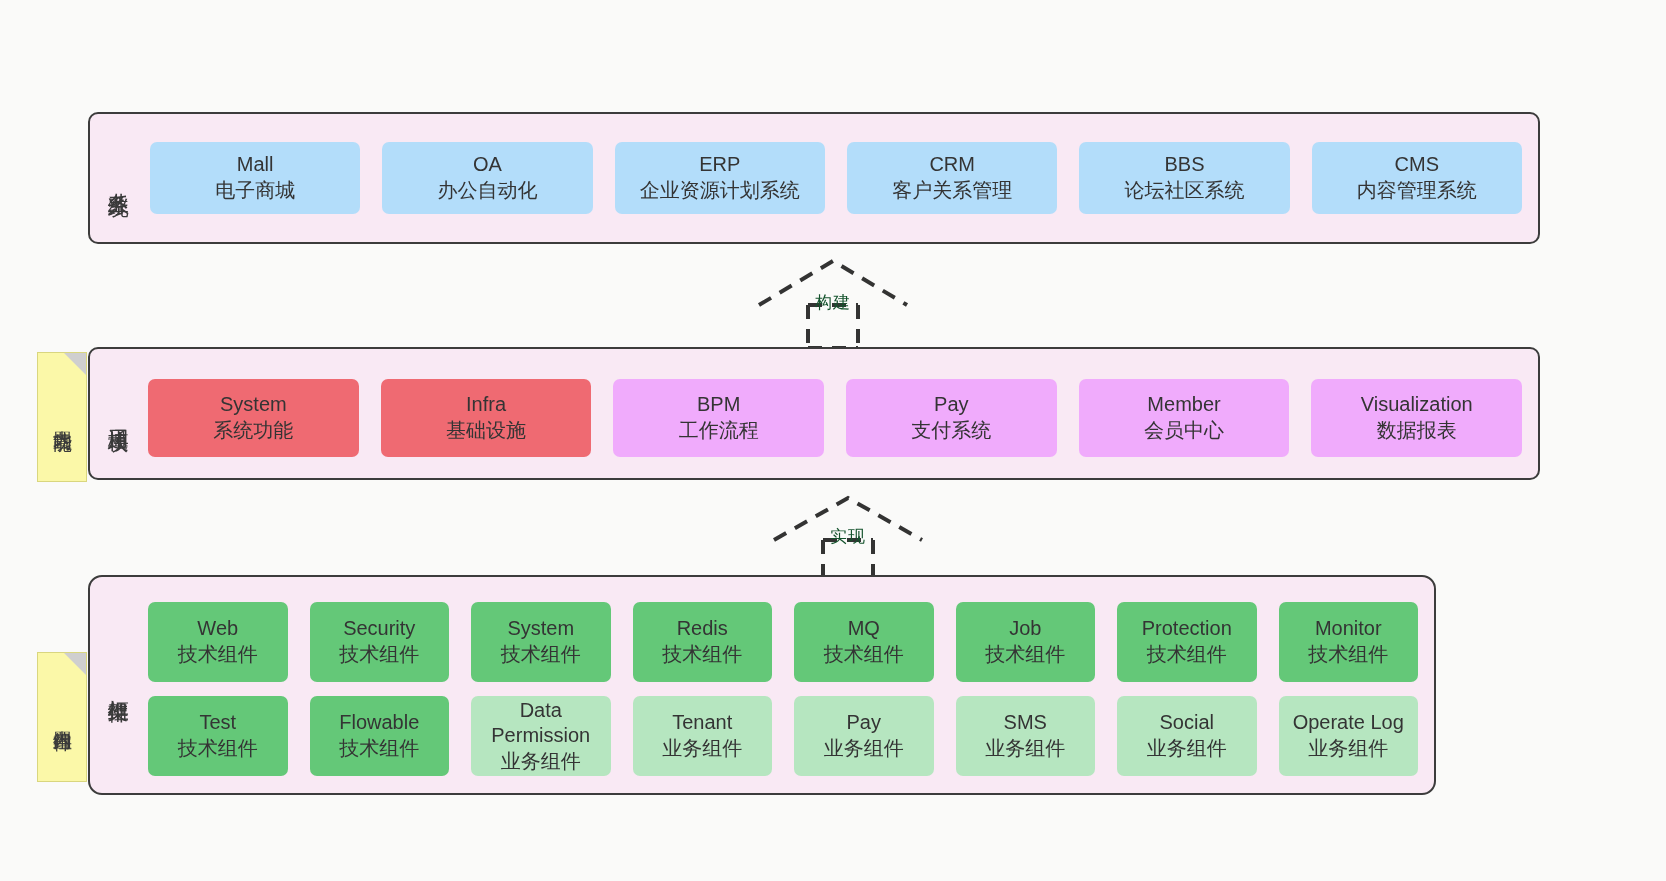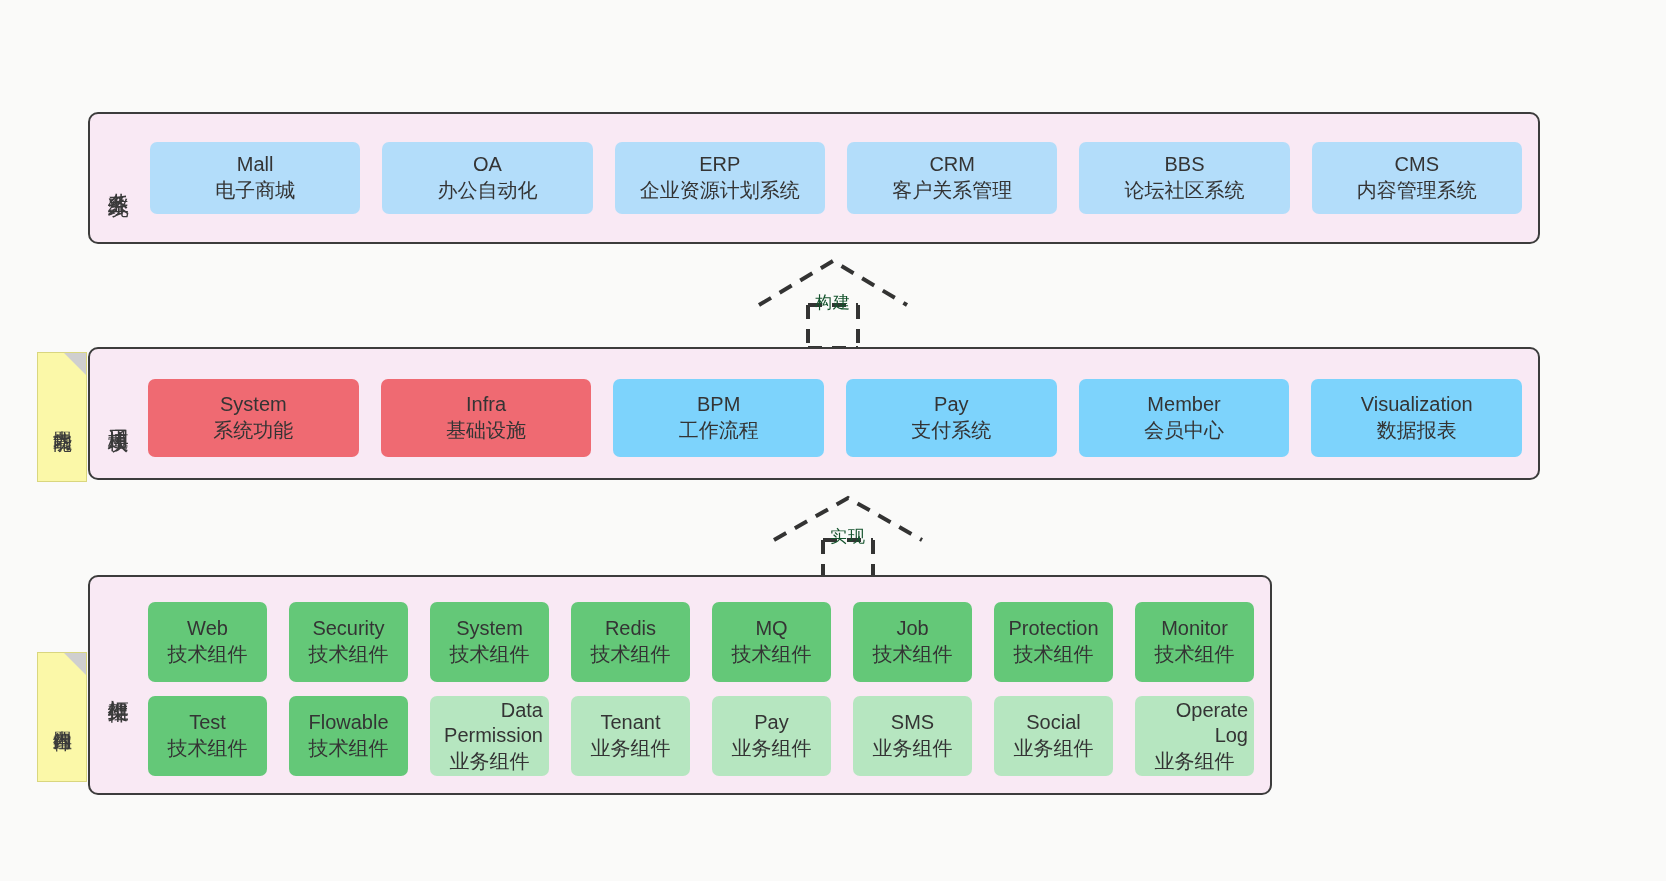--- a/index.html
+++ b/index.html
@@ -51,46 +51,46 @@
     align-items:stretch;
     gap:22px;
   }
   .cell{
     flex:1 1 0;
     border-radius:7px;
     display:flex;
     flex-direction:column;
     align-items:center;
     justify-content:center;
-    text-align:right;
+    text-align:center;
     font-size:20px;
     line-height:1.28;
     color:#343434;
     padding:4px 6px;
     box-sizing:border-box;
   }
   .cell .en{display:block;}
   .cell .cn{display:block;}
 
   
   .c-blue      {background:#b3ddfa;}
   .c-red       {background:#ef6a72;}
-  .c-pink      {background:#7dd3fc;}
+  .c-pink      {background:#f0abfc;}
   .c-green     {background:#64c878;}
   .c-lightgreen{background:#b6e6c0;}
 
   
   #layer-business{left:88px;  top:112px; width:1452px; height:132px;}
   #layer-business .layer-body{padding:0 16px 0 12px;}
   #layer-business .cell{height:72px;}
 
   #layer-common{left:88px;  top:347px; width:1452px; height:133px;}
   #layer-common .cell{height:78px;}
 
-  #layer-framework{left:88px; top:575px; width:1184px; height:220px;}
+  #layer-framework{left:88px; top:575px; width:1348px; height:220px;border-radius:14px;}
   #layer-framework .cell{height:80px;}
 
   
   .note{
     position:absolute;
     box-sizing:border-box;
     background:#fbf8a8;
     border:1px solid #d9d67f;
     display:flex;
     align-items:center;

